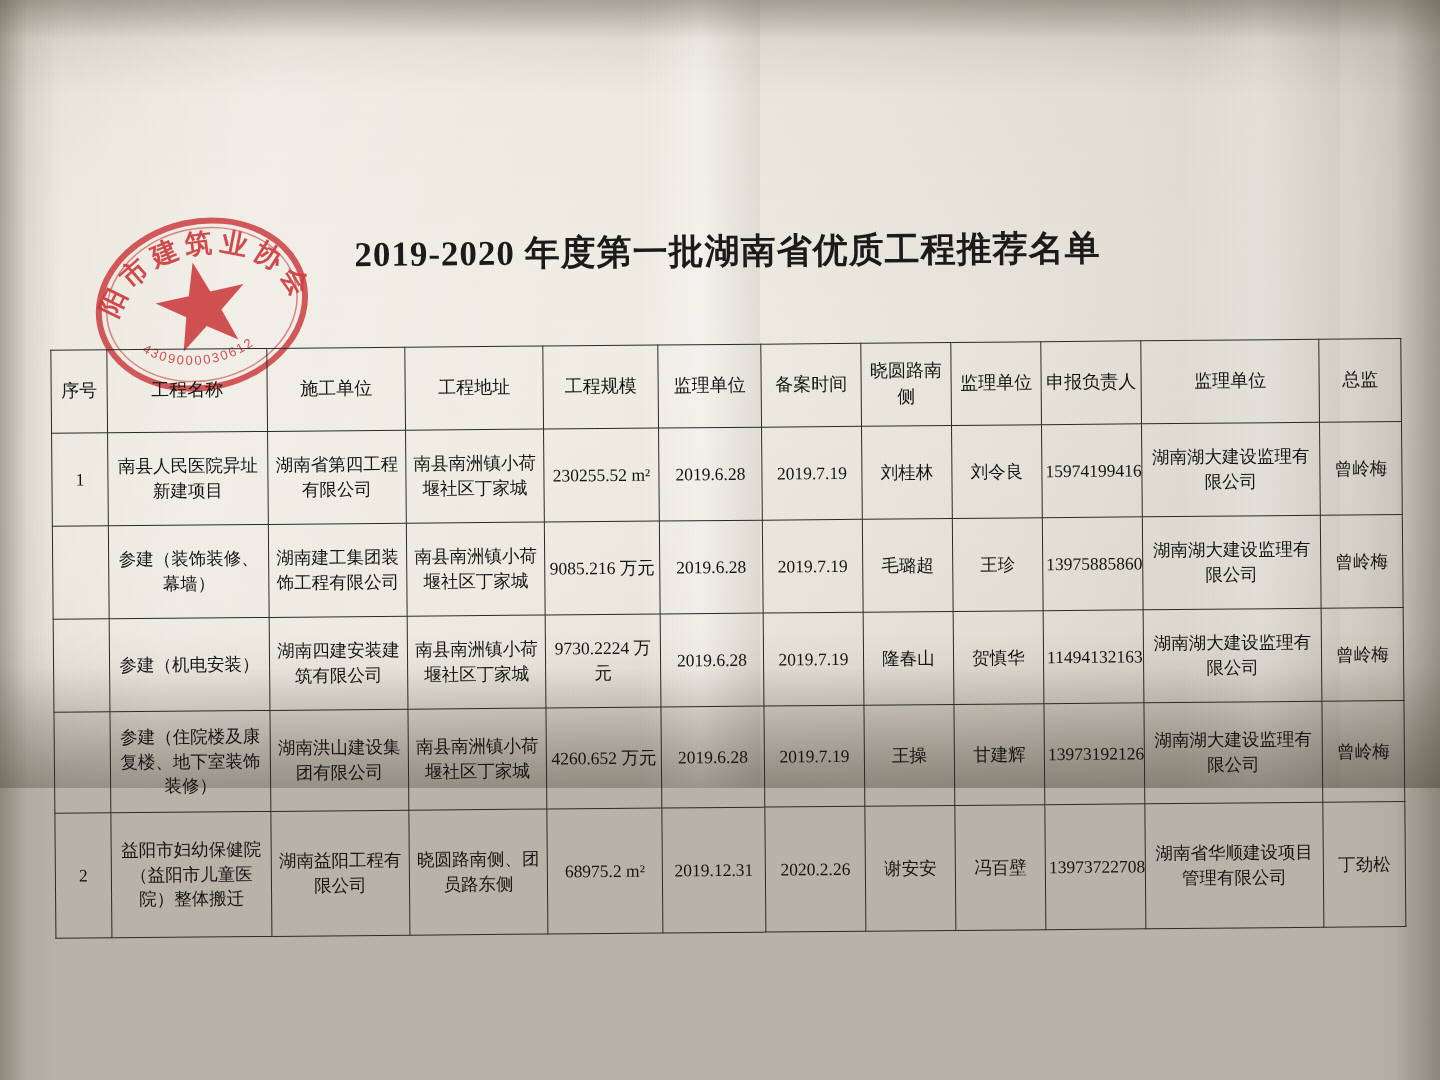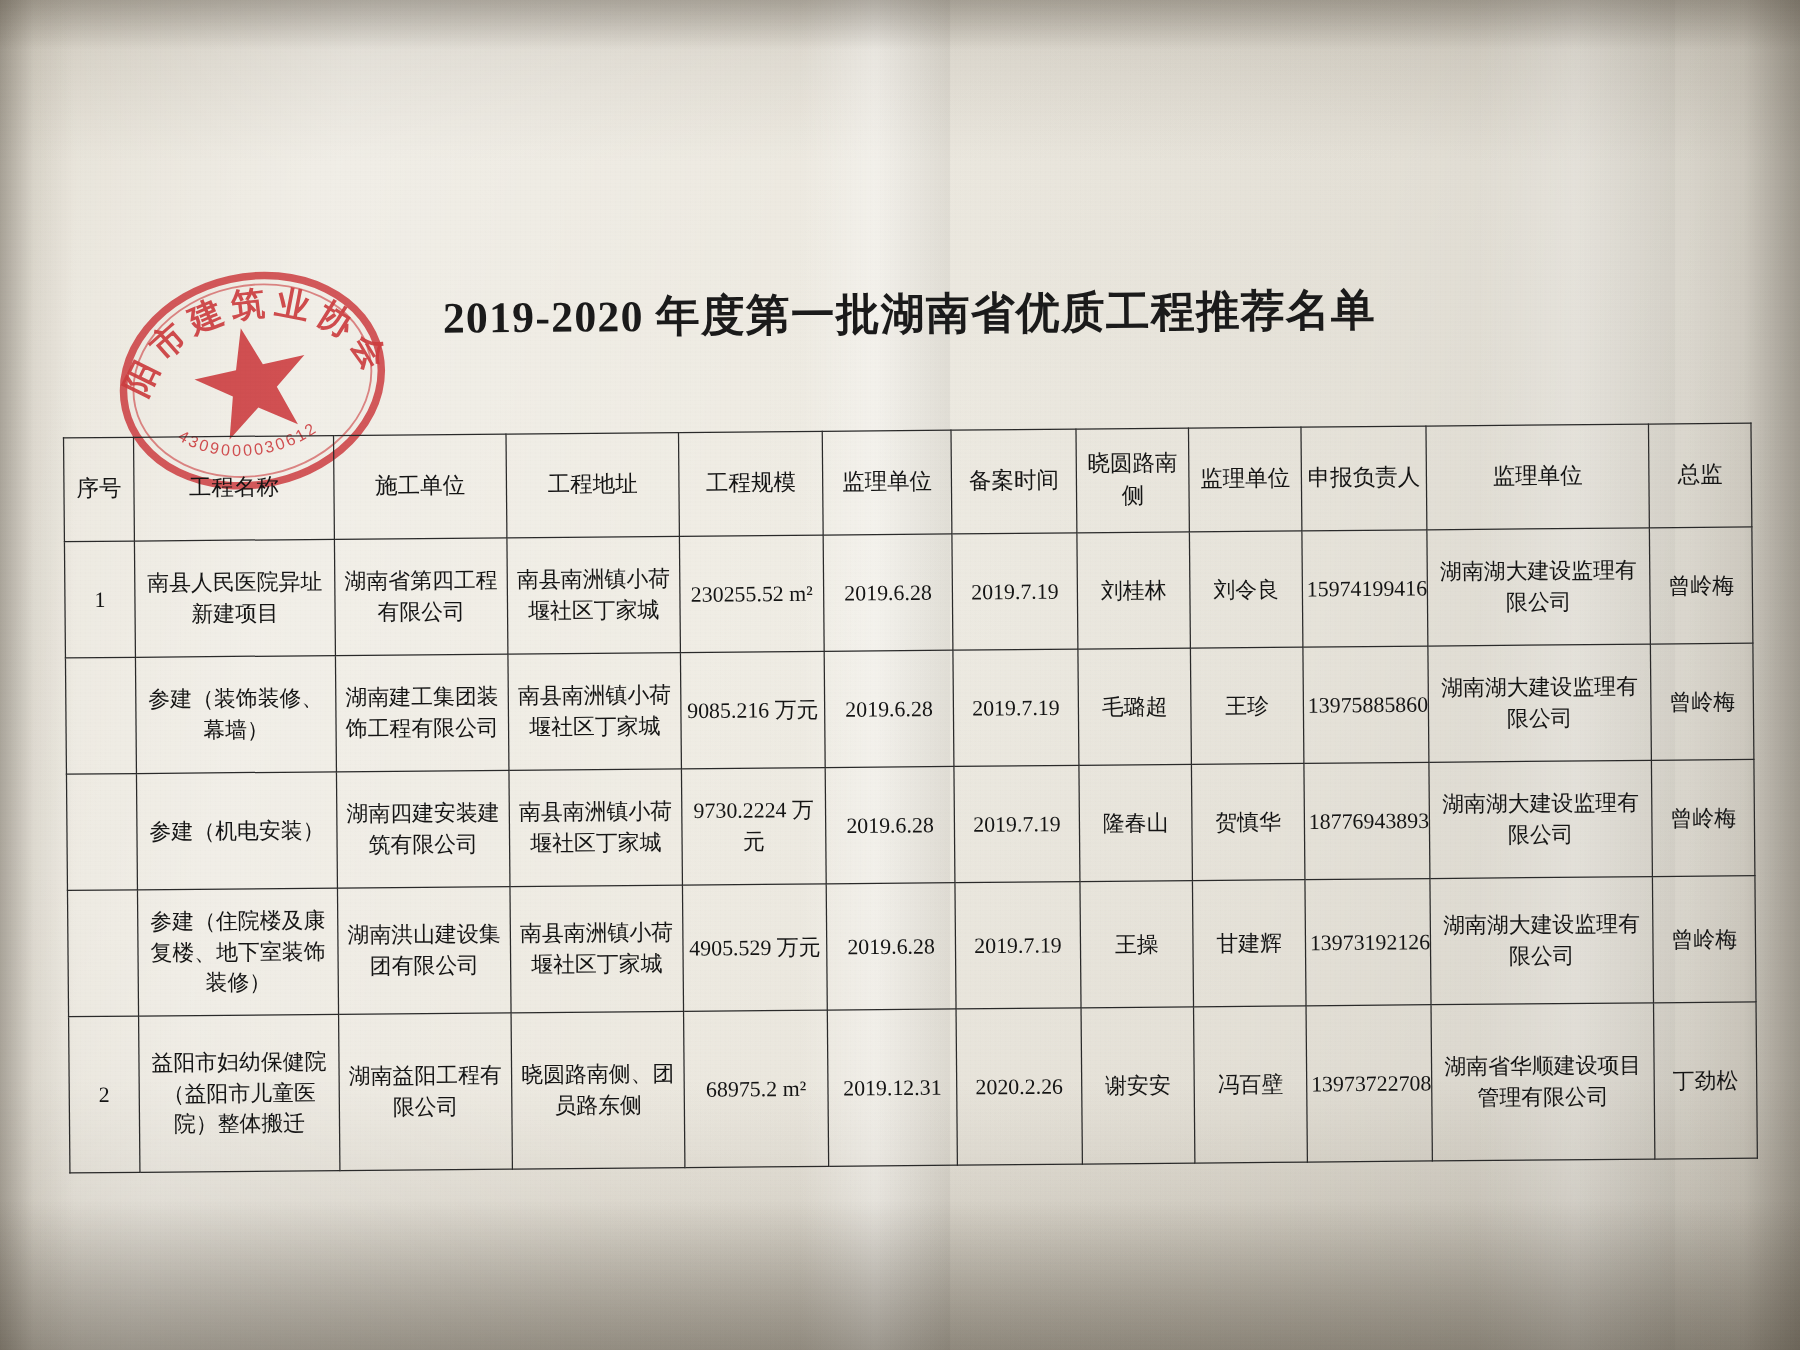--- a/index.html
+++ b/index.html
@@ -9,21 +9,21 @@
     height: 1080px;
     overflow: hidden;
   }
   body {
     font-family: "Liberation Serif", "DejaVu Serif", serif;
     background: #b9b2a8;
   }
   .page {
     position: relative;
     width: 1440px;
-    height: 1080px;
+    height: 788px;
     background:
       radial-gradient(ellipse 120% 90% at 50% 45%, #efece3 0%, #eae6dc 45%, #ddd8cc 72%, #c9c2b4 88%, #b3aa9c 100%);
   }
   
   .paper-shade {
     position: absolute;
     inset: 0;
     background:
       linear-gradient(100deg, rgba(255,255,255,0.00) 0%, rgba(255,255,255,0.30) 18%, rgba(255,255,255,0.10) 40%, rgba(0,0,0,0.03) 70%, rgba(0,0,0,0.10) 100%),
       linear-gradient(180deg, rgba(120,110,95,0.20) 0%, rgba(255,255,255,0.0) 12%, rgba(255,255,255,0.0) 80%, rgba(110,100,85,0.28) 100%);
@@ -246,30 +246,30 @@
         <tr class="r3">
           <td></td>
           <td>参建（机电安装）</td>
           <td>湖南四建安装建筑有限公司</td>
           <td>南县南洲镇小荷堰社区丁家城</td>
           <td class="cell-sm">9730.2224 万元</td>
           <td class="cell-sm">2019.6.28</td>
           <td class="cell-sm">2019.7.19</td>
           <td>隆春山</td>
           <td>贺慎华</td>
-          <td class="cell-sm">18776943893</td>
+          <td class="cell-sm">11494132163</td>
           <td>湖南湖大建设监理有限公司</td>
           <td>曾岭梅</td>
         </tr>
         <tr class="r4">
           <td></td>
           <td>参建（住院楼及康复楼、地下室装饰装修）</td>
           <td>湖南洪山建设集团有限公司</td>
           <td>南县南洲镇小荷堰社区丁家城</td>
-          <td class="cell-sm">4905.529 万元</td>
+          <td class="cell-sm">4260.652 万元</td>
           <td class="cell-sm">2019.6.28</td>
           <td class="cell-sm">2019.7.19</td>
           <td>王操</td>
           <td>甘建辉</td>
           <td class="cell-sm">13973192126</td>
           <td>湖南湖大建设监理有限公司</td>
           <td>曾岭梅</td>
         </tr>
         <tr class="r5">
           <td>2</td>

